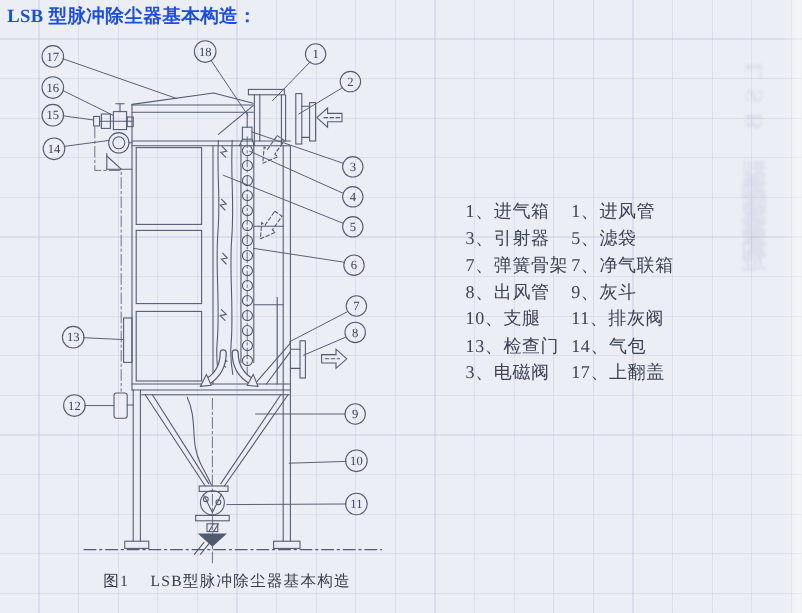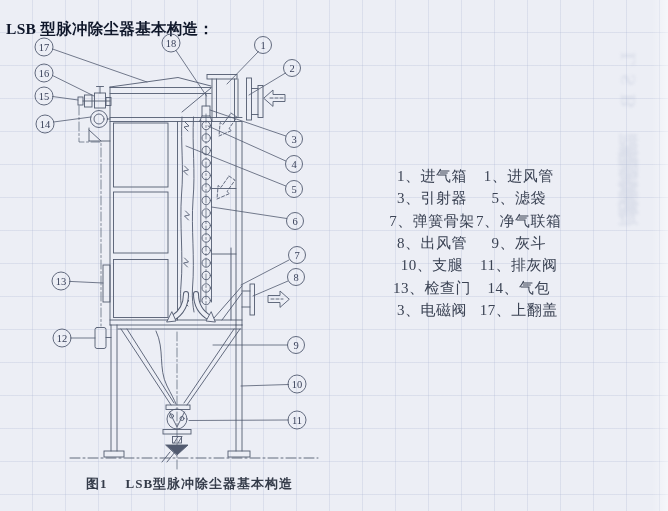--- a/index.html
+++ b/index.html
@@ -5,31 +5,31 @@
   html,body{margin:0;padding:0;}
   body{
     width:668px;height:511px;position:relative;overflow:hidden;
     font-family:"Liberation Serif","DejaVu Serif",serif;
     background:
       repeating-linear-gradient(to right, transparent 0 32px, rgba(168,178,208,.26) 32px 33px),
       repeating-linear-gradient(to bottom, transparent 0 32px, rgba(168,178,208,.26) 32px 33px),
       #eceef5;
   }
   .title{
-    position:absolute;left:6px;top:19px;
-    font-size:15.5px;font-weight:600;color:#0f172a;letter-spacing:.3px;
+    position:absolute;left:6px;top:3px;
+    font-size:15.5px;font-weight:600;color:#1d4ed8;letter-spacing:.3px;
   }
   .legend{
     position:absolute;left:388px;top:167px;
     display:grid;grid-template-columns:88px auto;grid-auto-rows:22.35px;
-    font-size:15px;color:#3b4354;letter-spacing:.5px;white-space:nowrap;text-align:center;
+    font-size:15px;color:#3b4354;letter-spacing:.5px;white-space:nowrap;
   }
   .caption{
     position:absolute;left:86px;top:475px;
-    font-size:13px;font-weight:bold;color:#343b49;letter-spacing:1px;
+    font-size:13px;font-weight:normal;color:#343b49;letter-spacing:1px;
   }
   .caption .cap-text{margin-left:18px;}
   .bleed{
     position:absolute;right:26px;top:52px;height:330px;
     writing-mode:vertical-rl;transform:scaleX(-1);
     font-size:21px;letter-spacing:8px;font-weight:700;
     color:#8d9ab8;opacity:.17;filter:blur(1.5px);
   }
   .edge-light{
     position:absolute;right:0;top:0;width:16px;height:100%;

